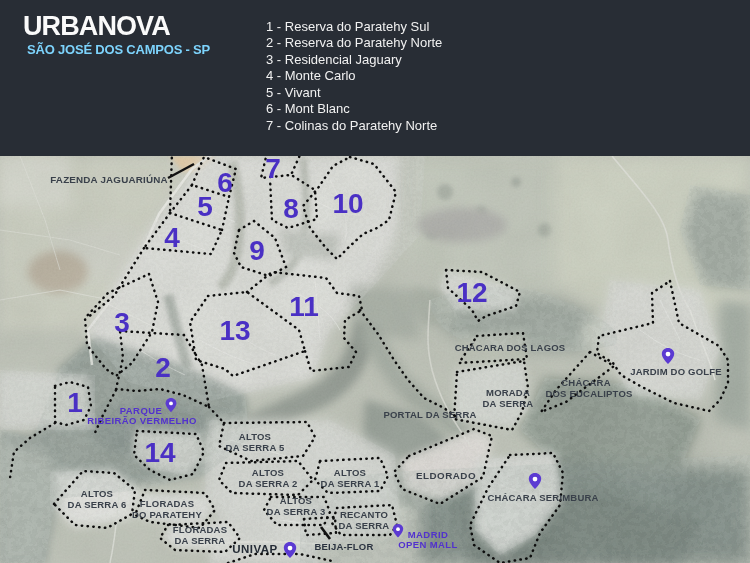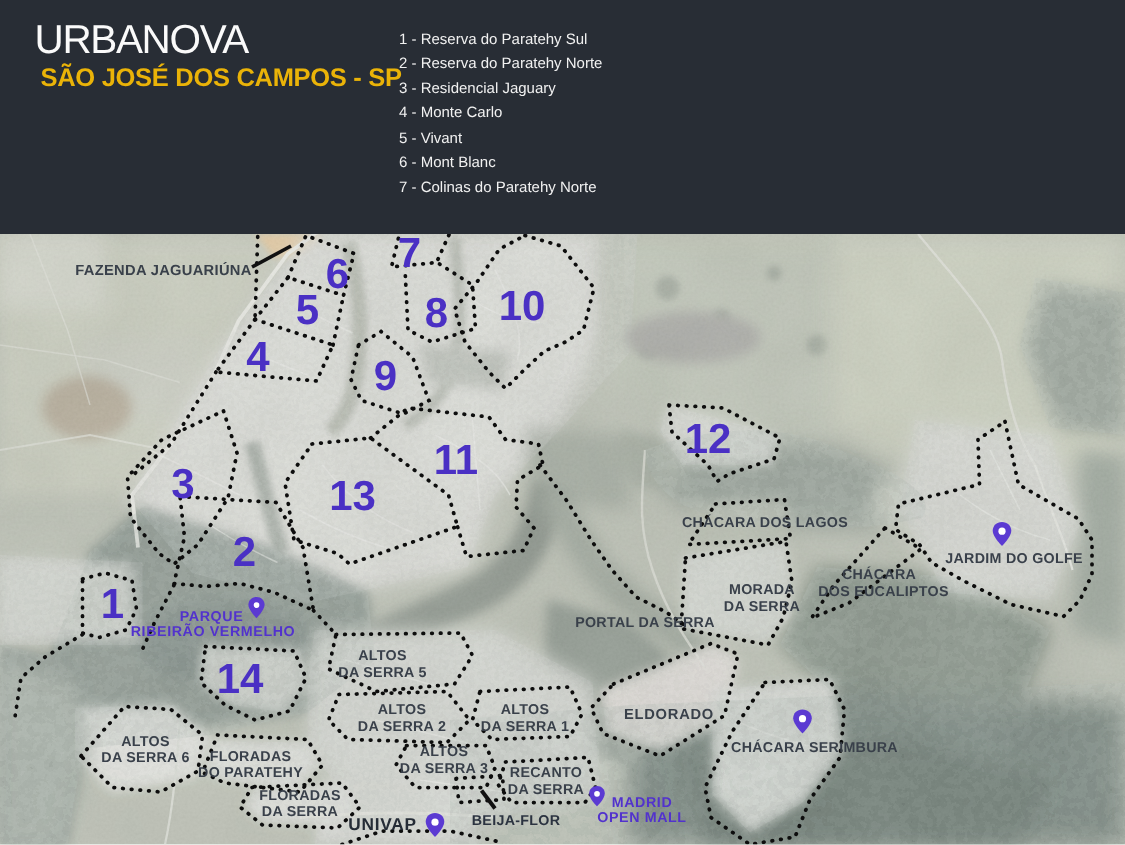--- a/index.html
+++ b/index.html
@@ -1,20 +1,20 @@
 <!DOCTYPE html>
 <html><head>
 <meta charset="utf-8">
 <style>
 html,body{margin:0;padding:0;background:#fff}
 body{width:750px;height:563px;overflow:hidden;font-family:"Liberation Sans",sans-serif;position:relative}
 .header{position:absolute;left:0;top:0;width:750px;height:156px;background:#282d35;color:#f4f4f4}
-.title{position:absolute;left:23px;top:13px;font-size:27px;font-weight:normal;letter-spacing:-0.9px;color:#fafafa;line-height:1}
-.subtitle{position:absolute;left:27px;top:43px;font-size:17px;font-weight:bold;letter-spacing:-0.2px;color:#eab308;line-height:1}
-.leg{position:absolute;top:19px;font-size:10px;line-height:16.45px;color:#f1f1f1;letter-spacing:0px}
+.title{position:absolute;left:23px;top:13px;font-size:27px;font-weight:bold;letter-spacing:-0.9px;color:#fafafa;line-height:1}
+.subtitle{position:absolute;left:27px;top:43px;font-size:13px;font-weight:bold;letter-spacing:-0.2px;color:#7dd3fc;line-height:1}
+.leg{position:absolute;top:19px;font-size:13px;line-height:16.45px;color:#f1f1f1;letter-spacing:0px}
 .leg1{left:266px}
 .leg2{left:511px}
 .mapwrap{position:absolute;left:0;top:156px;width:750px;height:407px}
 </style>
 </head>
 <body>
 
 <div class="header">
 
 <div class="title">URBANOVA</div>

